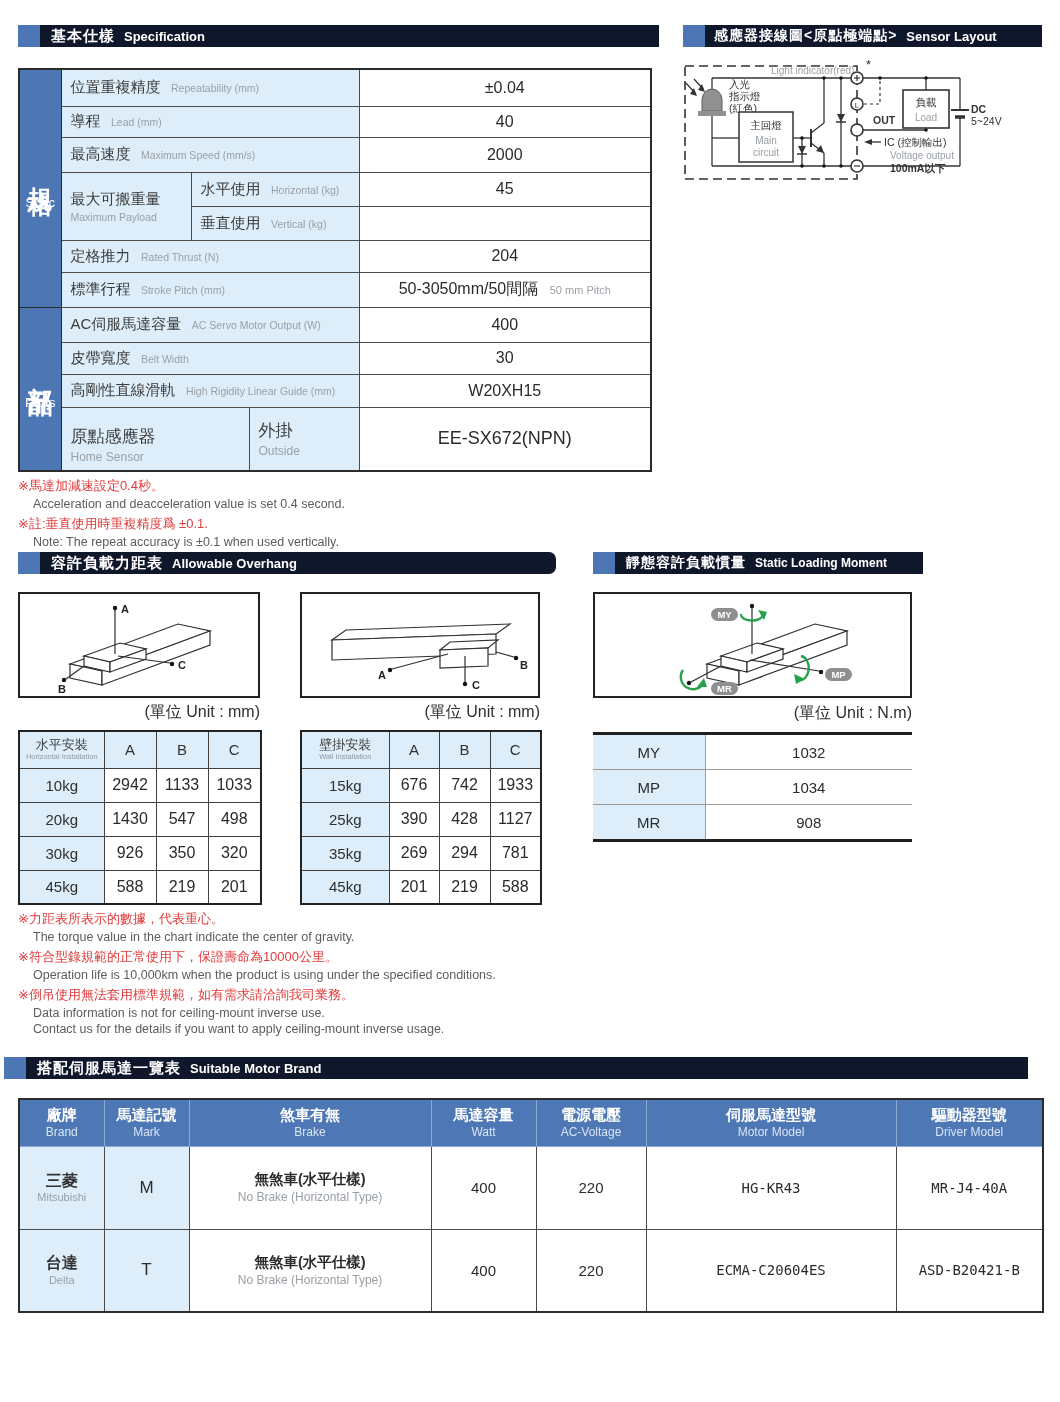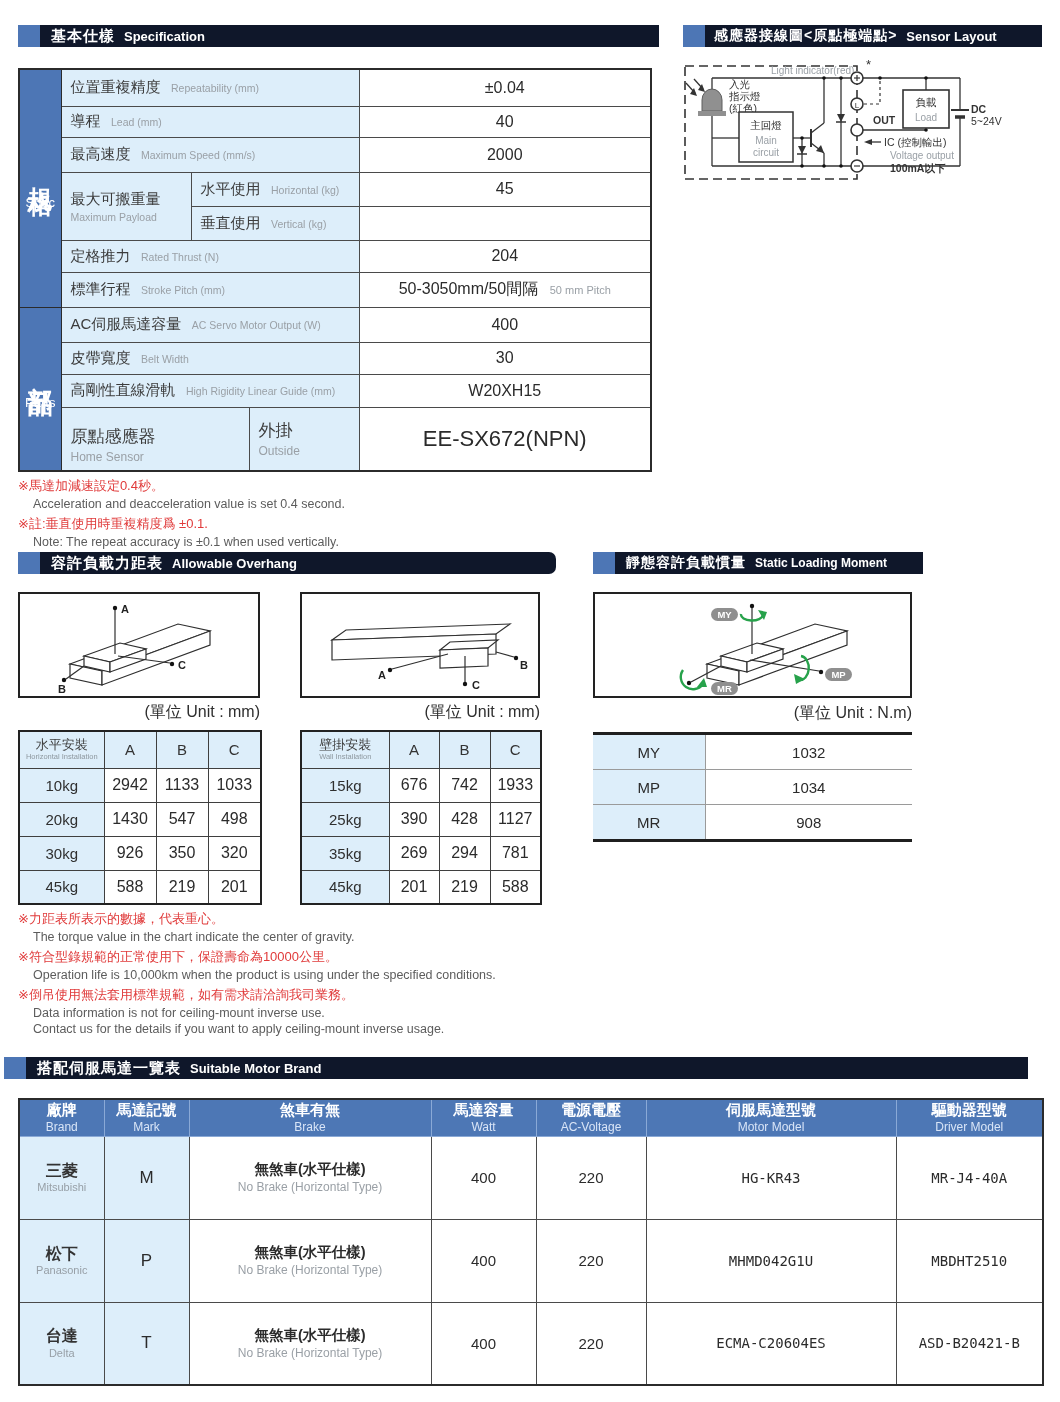--- a/index.html
+++ b/index.html
@@ -194,21 +194,21 @@
     </tr>
     <tr style="height:64px">
       <td class="lbl two" colspan="2">
         <span class="zh" style="font-size:17px;margin-top:12px;">原點感應器</span>
         <span class="en" style="font-size:12px;">Home Sensor</span>
       </td>
       <td class="lbl two">
         <span class="zh" style="font-size:17px;">外掛</span>
         <span class="en" style="font-size:12px;">Outside</span>
       </td>
-      <td class="val" style="font-size:22px;margin-top:32px;">EE-SX672(NPN)</td>
+      <td class="val" style="font-size:18px;margin-top:32px;">EE-SX672(NPN)</td>
     </tr>
   </tbody>
     </table>
 
   <div class="notes" style="left:18px;top:477px;">
     <div class="note">
       <div class="note-zh">※馬達加減速設定0.4秒。</div>
       <div class="note-en">Acceleration and deacceleration value is set 0.4 second.</div>
     </div>
     <div class="note">
@@ -559,21 +559,21 @@
     <colgroup>
       <col style="width:85px">
         <col style="width:85px">
         <col style="width:242px">
         <col style="width:105px">
       <col style="width:110px">
         <col style="width:250px">
         <col style="width:147px">
     </colgroup>
     <tbody>
-        <tr style="height:37px">
+        <tr style="height:47px">
       <th>
         <span class="zh">廠牌</span>
         <span class="en">Brand</span>
       </th>
       <th>
         <span class="zh">馬達記號</span>
         <span class="en">Mark</span>
       </th>
       <th>
         <span class="zh">煞車有無</span>
@@ -606,35 +606,20 @@
         <span class="zh">無煞車(水平仕樣)</span>
         <span class="en">No Brake (Horizontal Type)</span>
       </td>
       <td class="numc">400</td>
       <td class="numc">220</td>
       <td class="model">HG-KR43</td>
       <td class="model">MR-J4-40A</td>
     </tr>
     <tr style="height:83px">
       <td class="brand">
-        <span class="zh">松下</span>
-        <span class="en">Panasonic</span>
-      </td>
-      <td class="mark">P</td>
-      <td class="brake">
-        <span class="zh">無煞車(水平仕樣)</span>
-        <span class="en">No Brake (Horizontal Type)</span>
-      </td>
-      <td class="numc">400</td>
-      <td class="numc">220</td>
-      <td class="model">MHMD042G1U</td>
-      <td class="model">MBDHT2510</td>
-    </tr>
-    <tr style="height:83px">
-      <td class="brand">
         <span class="zh">台達</span>
         <span class="en">Delta</span>
       </td>
       <td class="mark">T</td>
       <td class="brake">
         <span class="zh">無煞車(水平仕樣)</span>
         <span class="en">No Brake (Horizontal Type)</span>
       </td>
       <td class="numc">400</td>
       <td class="numc">220</td>

